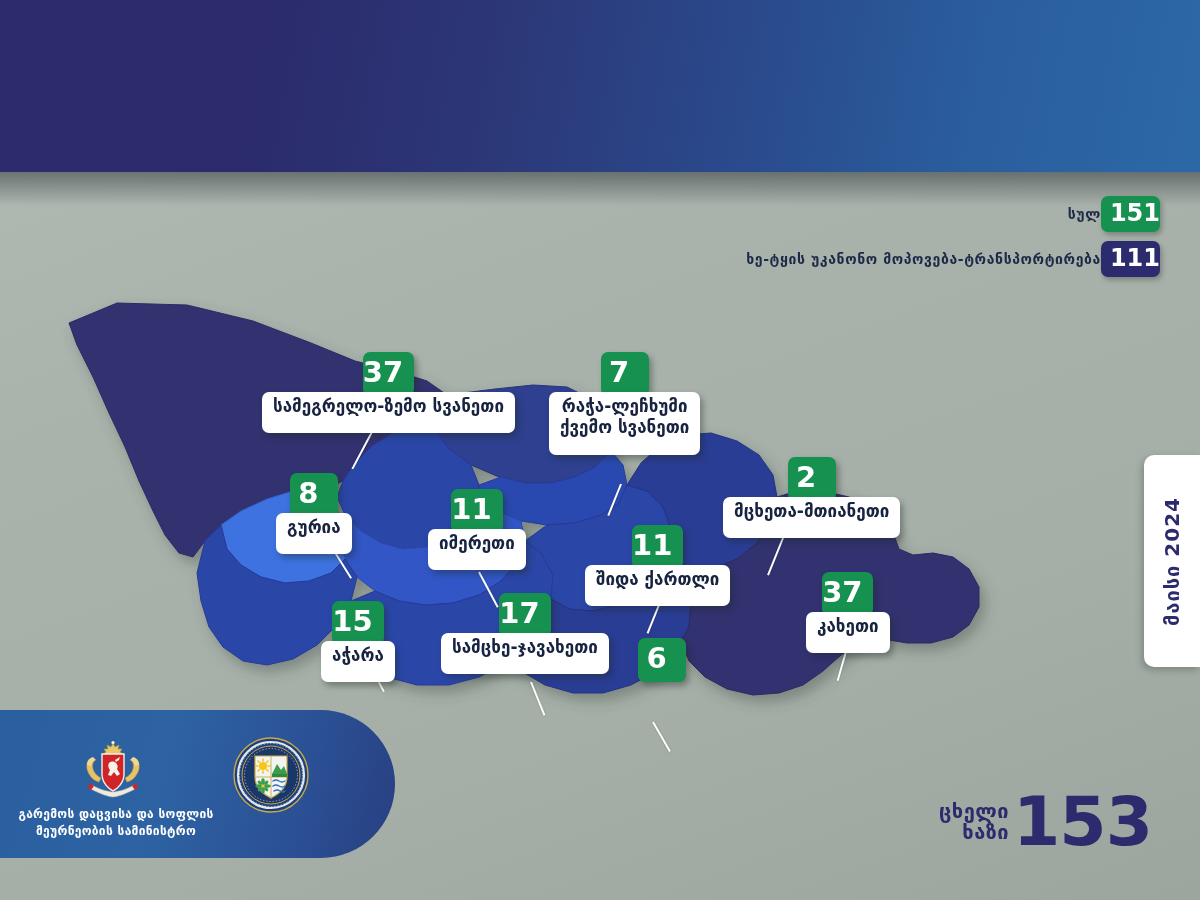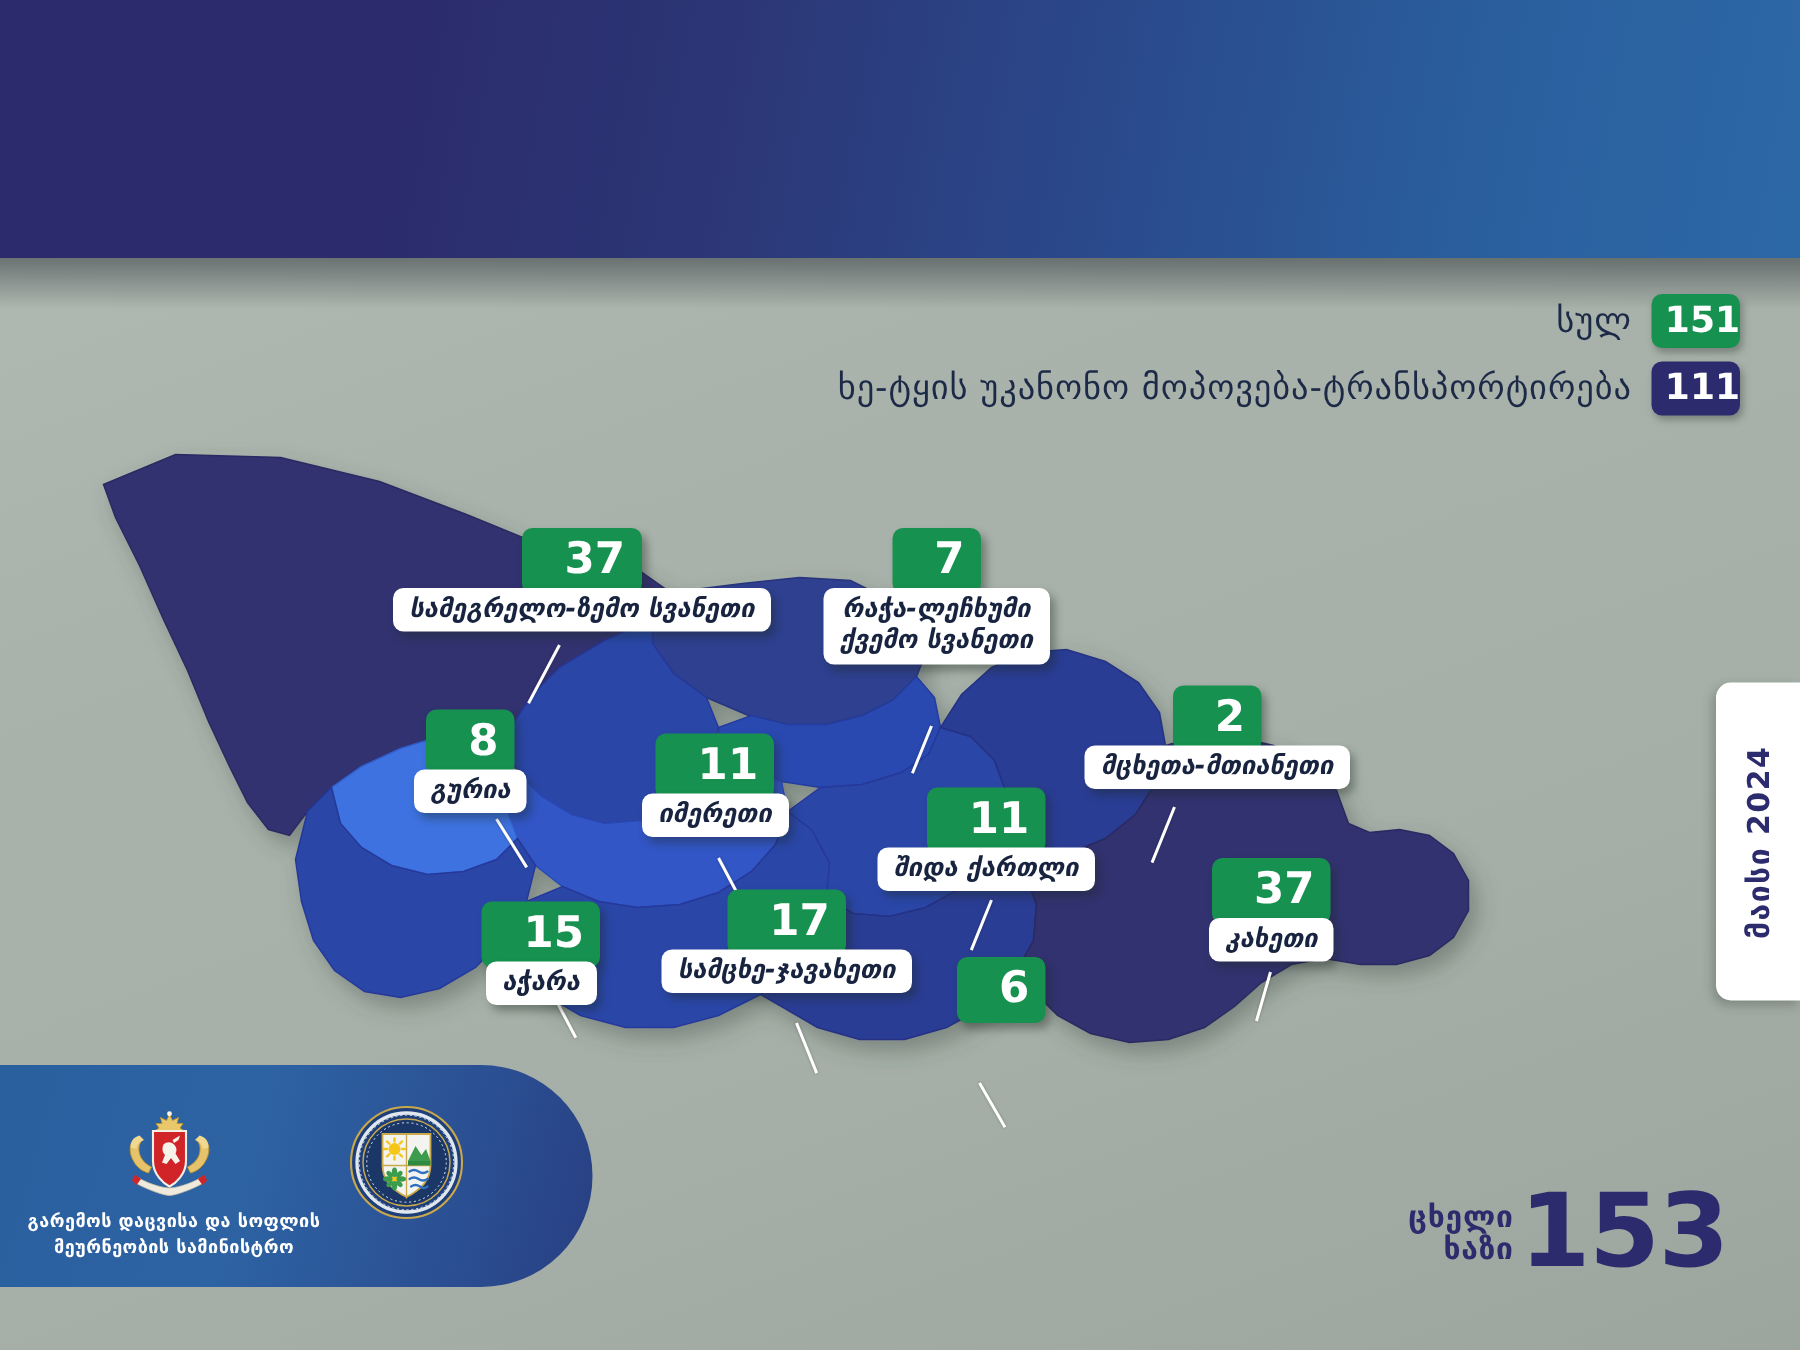--- a/index.html
+++ b/index.html
@@ -58,24 +58,23 @@
   .stats { position: absolute; right: 40px; top: 196px; z-index: 7; }
 
   .stat-row {
     display: flex;
     align-items: center;
     justify-content: flex-end;
     margin-bottom: 9px;
   }
   .stat-label {
     color: #1d2a47;
-    font-size: 23px;
-    font-weight: 400;
+    font-size: 14px;
+    font-weight: 700;
     letter-spacing: 0.6px;
-    margin-right: 13px;
     white-space: nowrap;
   }
   .stat-chip {
     min-width: 58px;
     padding: 5px 0 7px 9px;
     border-radius: 7px;
     color: #ffffff;
     font-size: 24px;
     font-weight: 700;
     text-align: center;
@@ -93,43 +92,42 @@
     z-index: 2;
   }
   #map-svg { width: 100%; height: 100%; display: block; }
 
   
   .marker { position: absolute; z-index: 8; }
 
   .marker-num {
     display: inline-block;
     min-width: 48px;
-    padding: 6px 11px 9px 28px;
+    padding: 6px 11px 9px 0;
     background: #17914f;
     color: #ffffff;
     font-size: 29px;
     font-weight: 700;
     line-height: 1;
     text-align: center;
     border-radius: 7px;
     box-shadow: 3px 4px 6px rgba(30,40,35,0.40);
   }
   .marker-name {
     display: inline-block;
     margin-top: -4px;
-    padding: 4px 11px 4px 11px;
+    padding: 4px 11px 16px 11px;
     background: #ffffff;
     color: #17233f;
     font-size: 17px;
     font-weight: 700;
     line-height: 1.25;
     border-radius: 7px;
     white-space: pre;
     box-shadow: 3px 4px 6px rgba(30,40,35,0.38);
-    font-style: italic;
   }
   .marker.ctr { text-align: center; }
   .marker.ctr .marker-num { display: block; margin: 0 auto; width: fit-content; }
   .marker.ctr .marker-name { display: block; margin: -4px auto 0 auto; width: fit-content; text-align: center; }
 
   .leader {
     position: absolute;
     width: 2px;
     background: #ffffff;
     transform-origin: top center;

